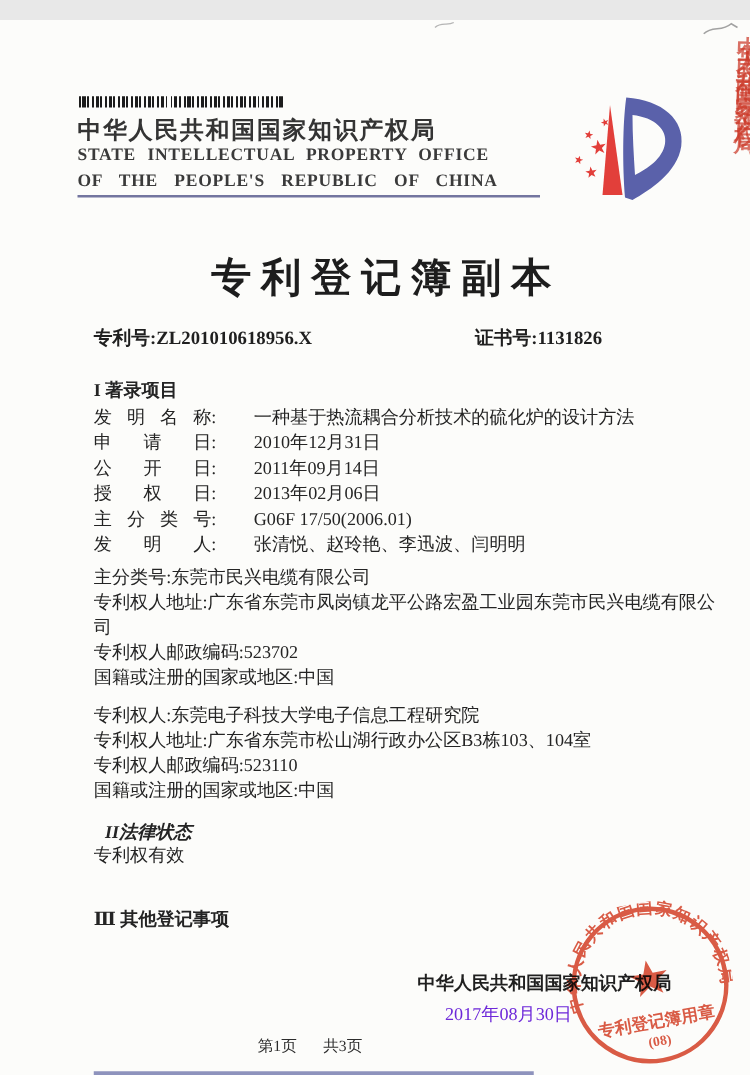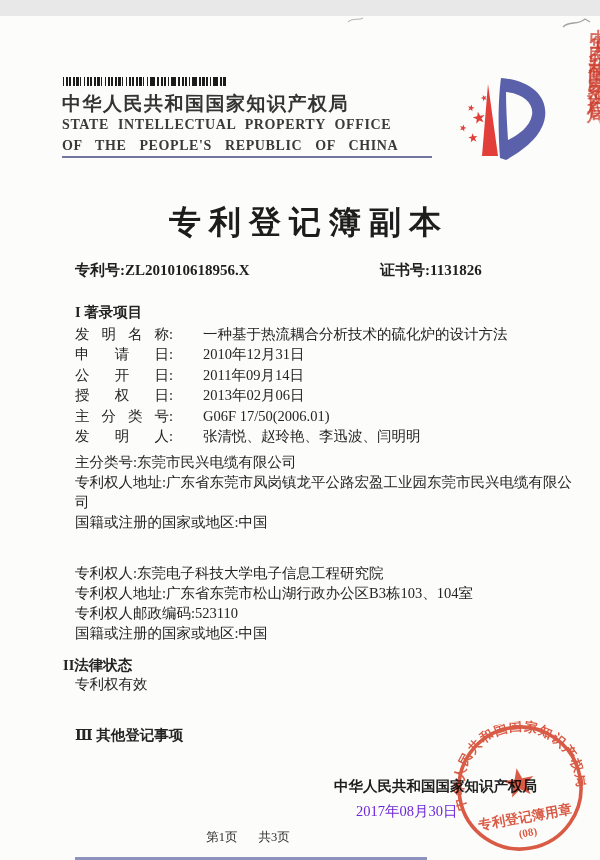--- a/index.html
+++ b/index.html
@@ -30,21 +30,21 @@
   .frow{height:20.4px;line-height:20.4px;white-space:nowrap;}
   .flabel{display:inline-block;width:94px;text-align:justify;text-align-last:justify;vertical-align:top;}
   .fcolon{display:inline-block;width:7px;}
   .fvalue{display:inline-block;margin-left:27px;}
   
   .pblock{left:75px;width:500px;font-size:14.5px;}
   .pblock div{height:20px;line-height:20px;white-space:nowrap;}
   .pb1{top:436px;}
   .pb2{top:547px;}
   
-  .sec2-h{left:63px;top:640px;font-size:14.5px;font-weight:bold;white-space:nowrap;}
+  .sec2-h{left:84px;top:640px;font-size:14.5px;font-weight:bold;white-space:nowrap;font-style:italic;}
   .sec2-c{left:75px;top:659px;font-size:14.5px;white-space:nowrap;}
   .sec3-h{left:75px;top:710px;font-size:14.5px;font-weight:bold;white-space:nowrap;}
   
   .signoff-office{left:334px;top:761px;font-size:14.5px;font-weight:bold;white-space:nowrap;color:#1f1f1f;}
   .signoff-date{left:356px;top:786px;font-size:14.5px;white-space:nowrap;color:#6d28d9;}
   .footer{left:0;top:813px;width:496px;text-align:center;font-size:12.5px;color:#2c2c2c;}
   .footer span{margin:0 9px;}
   .scan-bar{left:75px;top:841px;width:352px;height:19px;background:#8e93bd;}
   
   .seal{left:454px;top:706px;width:132px;height:132px;transform:rotate(-10deg);opacity:.9;mix-blend-mode:multiply;}
@@ -123,20 +123,21 @@
     </div>
     <div class="frow">
       <span class="flabel">发明人</span><span class="fcolon">:</span><span class="fvalue">张清悦、赵玲艳、李迅波、闫明明</span>
     </div>
   </div>
 
   <div class="abs pblock pb1">
     <div>主分类号:东莞市民兴电缆有限公司</div>
     <div>专利权人地址:广东省东莞市凤岗镇龙平公路宏盈工业园东莞市民兴电缆有限公</div>
     <div>司</div>
+    <div>专利权人邮政编码:523702</div>
     <div>国籍或注册的国家或地区:中国</div>
   </div>
 
   <div class="abs pblock pb2">
     <div>专利权人:东莞电子科技大学电子信息工程研究院</div>
     <div>专利权人地址:广东省东莞市松山湖行政办公区B3栋103、104室</div>
     <div>专利权人邮政编码:523110</div>
     <div>国籍或注册的国家或地区:中国</div>
   </div>
 

